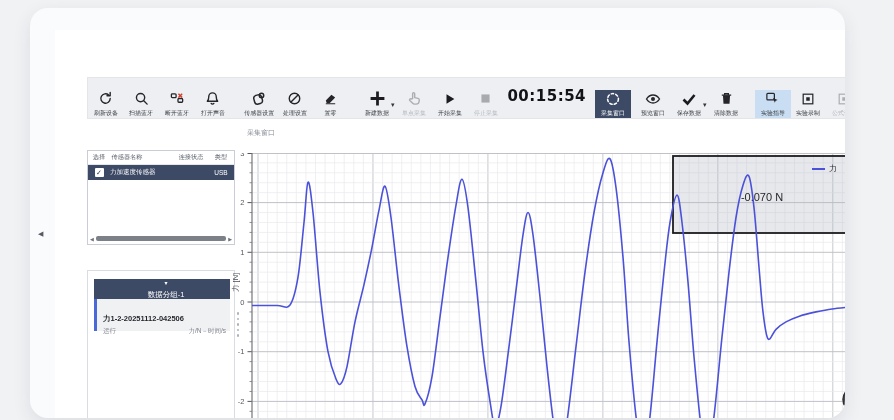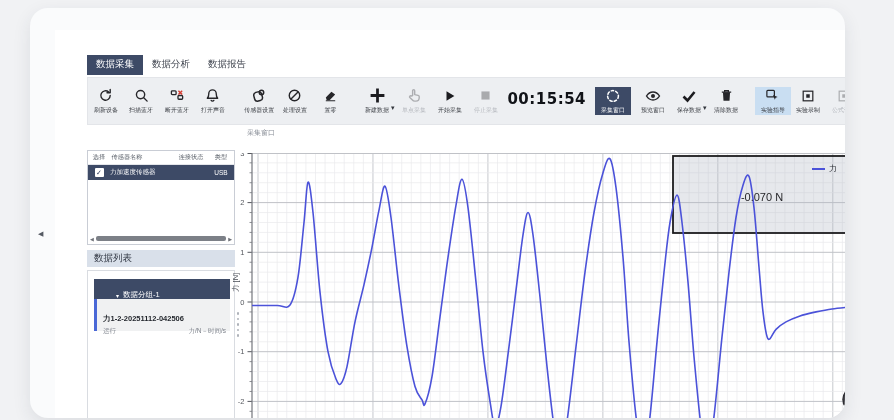--- a/index.html
+++ b/index.html
@@ -13,22 +13,22 @@
   .content { position:absolute; left:25px; top:22px; right:0; bottom:0; background:#ffffff; }
 
   .collapse-arrow { position:absolute; left:8px; top:222px; font-size:7px; color:#555a63; }
 
   
   .tabs { position:absolute; left:32px; top:25px; display:flex; font-size:9.5px; }
   .tab { padding:3px 9px 4px 9px; color:#3a3f4a; cursor:pointer; }
   .tab.active { background:#3d4a66; color:#ffffff; }
 
   
-  .toolbar { position:absolute; left:32px; top:47px; width:776px; height:48px;
-             background:#edeff2; border:1px solid #e3e5e9; display:flex; align-items:center; }
+  .toolbar { position:absolute; left:32px; top:47px; width:776px; height:42px;
+             background:#edeff2; border:1px solid #e3e5e9; display:flex; align-items:flex-end; }
   .tb-btn { width:37px; display:flex; flex-direction:column; align-items:center;
             justify-content:center; gap:2px; cursor:pointer; position:relative; }
   .tb-btn .tb-ic { height:17px; display:flex; align-items:center; justify-content:center; }
   .tb-btn .tb-lb { font-size:6.5px; color:#3c3f45; white-space:nowrap; transform:scale(.92); }
   .tb-btn.disabled svg { opacity:.32; }
   .tb-btn.disabled .tb-lb { color:#b6b9bf; }
   .tb-btn.sel-dark { background:#3d4a66; }
   .tb-btn.sel-dark .tb-lb { color:#ffffff; }
   .tb-btn.sel-light { background:#c9def2; }
   .tb-caret { font-size:7px; color:#33363c; align-self:center; margin:14px 2px 0 -4px; }
@@ -52,21 +52,21 @@
          display:flex; align-items:center; justify-content:center; font-size:7px; color:#2d3half; color:#2d3a5e; }
   .dot { width:7px; height:7px; border-radius:50%; background:#21c62e; margin:0 auto; }
   .hscroll { position:absolute; left:2px; right:2px; bottom:2px; height:7px; display:flex; align-items:center; }
   .hscroll .arr { font-size:5px; color:#6d7077; width:6px; }
   .hscroll .thumb { flex:1; height:5px; background:#7c8087; border-radius:2px; }
 
   
   .list-box { position:absolute; left:32px; top:240px; width:148px; height:170px;
               border:1px solid #d9dce1; background:#fff; }
   .group-hd { position:absolute; left:6px; top:8px; width:136px; height:32px; background:#3d4a66;
-              color:#fff; font-size:7.5px; display:flex; align-items:center; padding-left:22px; gap:4px; }
+              color:#fff; font-size:7.5px; display:flex; align-items:center; padding-left:8px; gap:4px;flex-direction:column; }
   .group-hd .car { font-size:6px; }
   .data-item { position:absolute; left:6px; top:28px; width:136px; height:32px; background:#f0f1f2;
                border-left:3px solid #4a68d6; padding:15px 4px 0 6px; }
   .di-title { font-size:7.5px; font-weight:bold; color:#1f2329; white-space:nowrap; overflow:hidden; }
   .di-sub { display:flex; justify-content:space-between; font-size:6.5px; color:#7d828b; margin-top:3px; }
 
   .vsplit { position:absolute; left:181px; top:282px; width:4px; display:flex; flex-direction:column; gap:3px; align-items:center; }
   .vsplit i { width:2.5px; height:2.5px; background:#aeb2b9; border-radius:50%; }
 
   
@@ -83,25 +83,20 @@
   .avatar { position:absolute; left:787px; top:356px; width:27px; height:27px; z-index:9; cursor:pointer; }
 </style>
 </head>
 <body>
 
 <div class="app">
   <div class="card">
     <div class="collapse-arrow">◀</div>
     <div class="content">
 
-      <div class="tabs">
-        <div class="tab active">数据采集</div>
-        <div class="tab">数据分析</div>
-        <div class="tab">数据报告</div>
-      </div>
 
       <div class="toolbar">
         <div class="tb-btn">
           <span class="tb-ic">
               <svg class="ic" width="15" height="15" viewBox="0 0 16 16">
                 <path d="M13 8a5 5 0 1 1-1.6-3.7"></path>
                 <path d="M13 1.5V5h-3.4" fill="none"></path>
               </svg>
             </span>
           <span class="tb-lb">刷新设备</span>
@@ -274,21 +269,20 @@
           <span class="c3"><span class="dot"></span></span>
           <span class="c4">USB</span>
         </div>
         <div class="hscroll">
           <span class="arr">◀</span>
           <span class="thumb"></span>
           <span class="arr" style="text-align:right;">▶</span>
         </div>
       </div>
 
-      <div class="panel-hd" style="top:220px;">数据列表</div>
       <div class="list-box">
         <div class="group-hd">
           <span class="car">▾</span>
           <span>数据分组-1</span>
         </div>
         <div class="data-item">
           <div class="di-title">力1-2-20251112-042506</div>
           <div class="di-sub">
             <span>运行</span>
             <span>力/N－时间/s</span>

